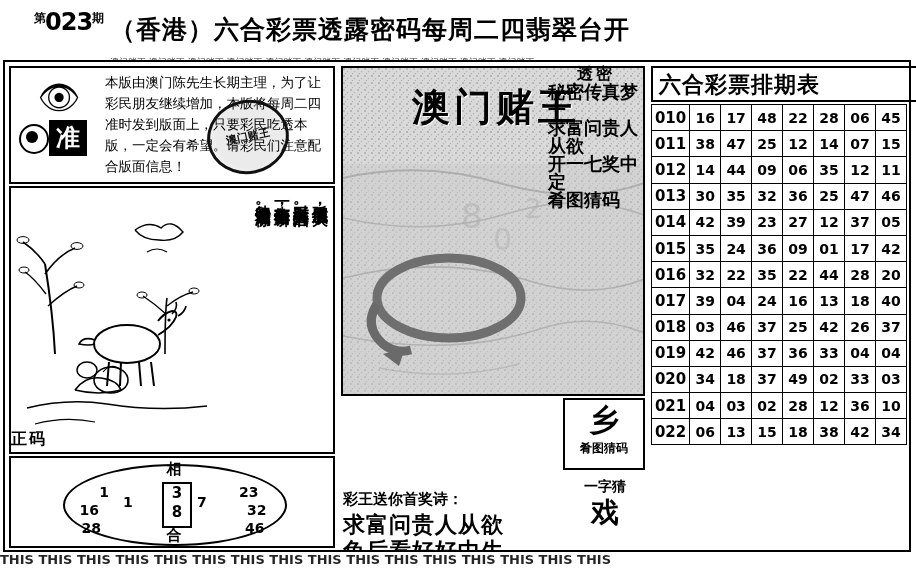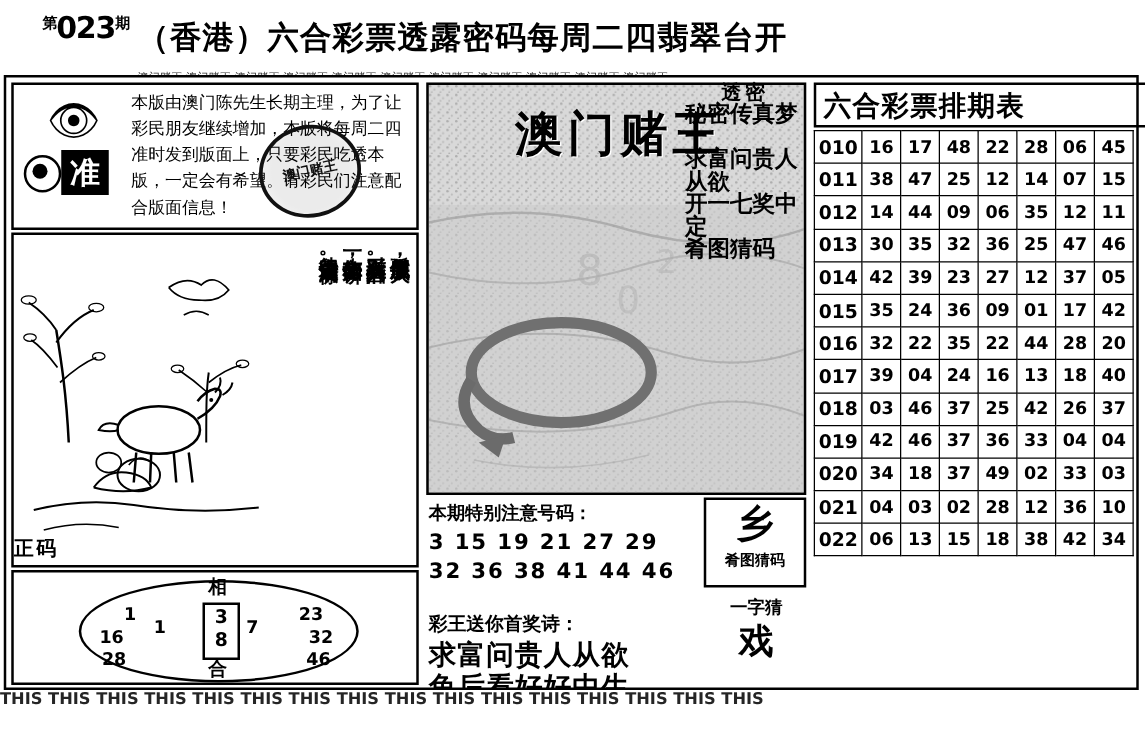--- a/index.html
+++ b/index.html
@@ -327,25 +327,20 @@
           <ellipse cx="106" cy="230" rx="72" ry="40" fill="none" stroke="#1a1a1a" stroke-width="9"></ellipse>
           <path d="M34 236 q-14 22 6 40 q12 10 28 6" stroke="#111" fill="none" stroke-width="9"></path>
           <path d="M62 280 l-22 6 l16 12 z" fill="#111"></path>
           <text x="118" y="160" font-size="34" fill="#8d8d8d" opacity=".55" font-family="DejaVu Sans">8</text>
           <text x="150" y="182" font-size="30" fill="#909090" opacity=".5" font-family="DejaVu Sans">0</text>
           <text x="182" y="150" font-size="26" fill="#8a8a8a" opacity=".5" font-family="DejaVu Sans">2</text>
         </svg>
         <div class="macau-title">澳门赌王</div>
       </div>
 
-      <div class="mid-note">
-        <div>本期特别注意号码：</div>
-        <div class="nums">3  15 19   21   27 29</div>
-        <div class="nums">32 36 38 41 44 46</div>
-      </div>
 
       <div class="sign-box">
         <div class="sign-glyph">乡</div>
         <div class="sign-label">肴图猜码</div>
       </div>
 
       <div class="yizi">
         <div>一字猜</div>
         <div class="xi">戏</div>
       </div>

